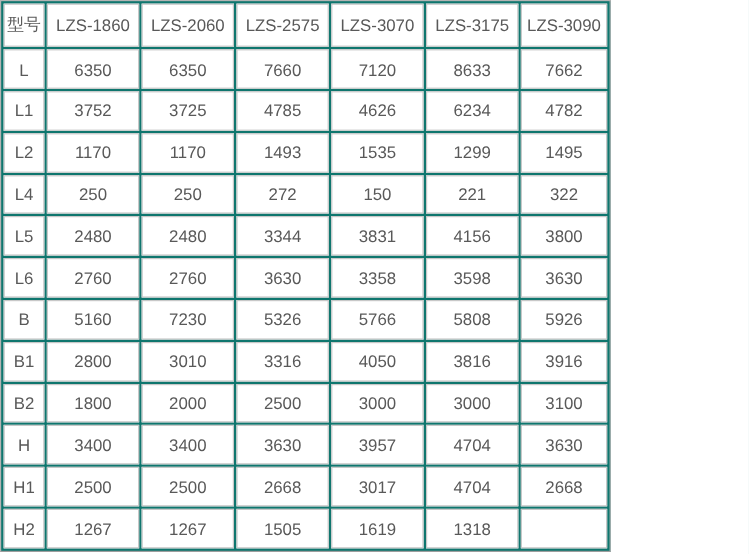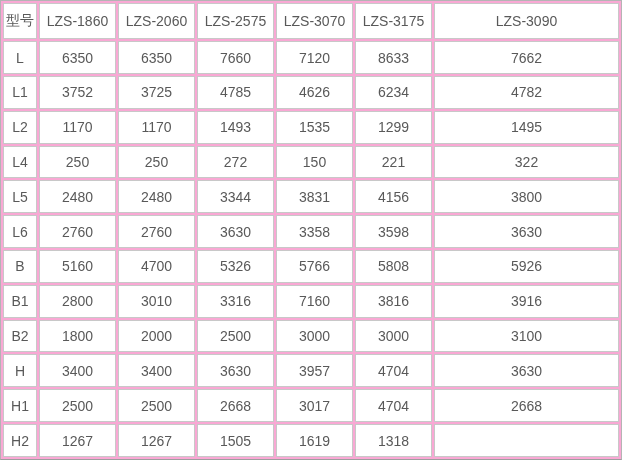--- a/index.html
+++ b/index.html
@@ -7,28 +7,28 @@
     padding: 0;
     background: #ffffff;
   }
   body {
     width: 624px;
     height: 462px;
     overflow: hidden;
     font-family: "Liberation Sans", sans-serif;
   }
   table.spec-table {
-    width: 622px;
+    width: 509px;
     height: 460px;
     border-collapse: separate;
     border-spacing: 2px;
     border: 1px solid #b4b4b4;
     border-bottom-color: #9e9e9e;
     table-layout: fixed;
-    background: #f9a8d4;
+    background: #0f766e;
   }
   table.spec-table th,
   table.spec-table td {
     border: 1px solid #c8c8c8;
     background: #ffffff;
     text-align: center;
     vertical-align: middle;
     font-family: "Liberation Sans", sans-serif;
     font-size: 14px;
     font-weight: normal;
@@ -114,32 +114,32 @@
       <td>2760</td>
       <td>2760</td>
       <td>3630</td>
       <td>3358</td>
       <td>3598</td>
       <td>3630</td>
     </tr>
     <tr>
       <td>B</td>
       <td>5160</td>
-      <td>4700</td>
+      <td>7230</td>
       <td>5326</td>
       <td>5766</td>
       <td>5808</td>
       <td>5926</td>
     </tr>
     <tr>
       <td>B1</td>
       <td>2800</td>
       <td>3010</td>
       <td>3316</td>
-      <td>7160</td>
+      <td>4050</td>
       <td>3816</td>
       <td>3916</td>
     </tr>
     <tr>
       <td>B2</td>
       <td>1800</td>
       <td>2000</td>
       <td>2500</td>
       <td>3000</td>
       <td>3000</td>

